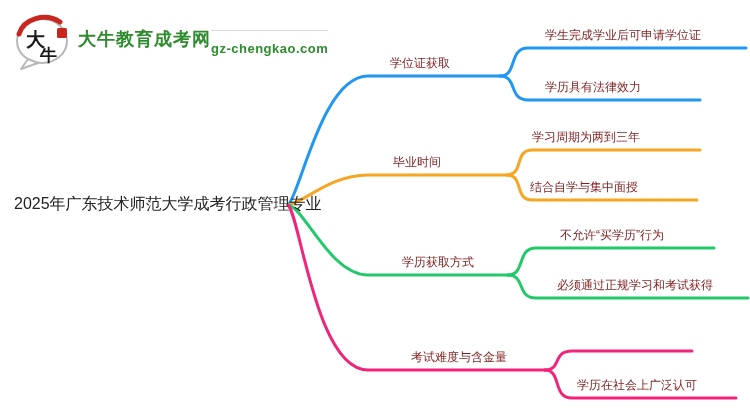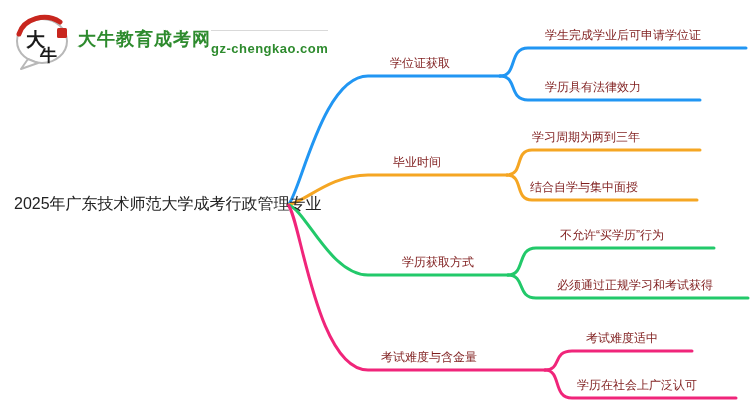--- a/index.html
+++ b/index.html
@@ -22,21 +22,21 @@
   .n-root {left:14px;top:195px;}
   .n-b0   {left:390px;bottom:338px;}
   .n-b0c0 {left:545px;bottom:366px;}
   .n-b0c1 {left:545px;bottom:314px;}
   .n-b1   {left:393px;bottom:239px;}
   .n-b1c0 {left:532px;bottom:264px;}
   .n-b1c1 {left:530px;bottom:214px;margin-top:36px;}
   .n-b2   {left:390px;bottom:139px;margin-left:12px;}
   .n-b2c0 {left:560px;bottom:166px;}
   .n-b2c1 {left:557px;bottom:116px;}
-  .n-b3   {left:381px;bottom:44px;}
+  .n-b3   {left:411px;bottom:44px;}
   .n-b3c0 {left:586px;bottom:63px;}
   .n-b3c1 {left:577px;bottom:16px;}
 </style>
 </head>
 <body>
 
 <div class="stage">
 
   <svg class="connectors" viewBox="0 0 750 410" aria-hidden="true">
     <g style="stroke: rgb(33, 150, 243);">
@@ -84,16 +84,15 @@
 
   <div class="node n-b1">毕业时间</div>
   <div class="node n-b1c0">学习周期为两到三年</div>
   <div class="node n-b1c1">结合自学与集中面授</div>
 
   <div class="node n-b2">学历获取方式</div>
   <div class="node n-b2c0">不允许“买学历”行为</div>
   <div class="node n-b2c1">必须通过正规学习和考试获得</div>
 
   <div class="node n-b3">考试难度与含金量</div>
-  <div class="node n-b3c0">考试难度适中</div>
   <div class="node n-b3c1">学历在社会上广泛认可</div>
 
 </div>
 
 </body></html>

